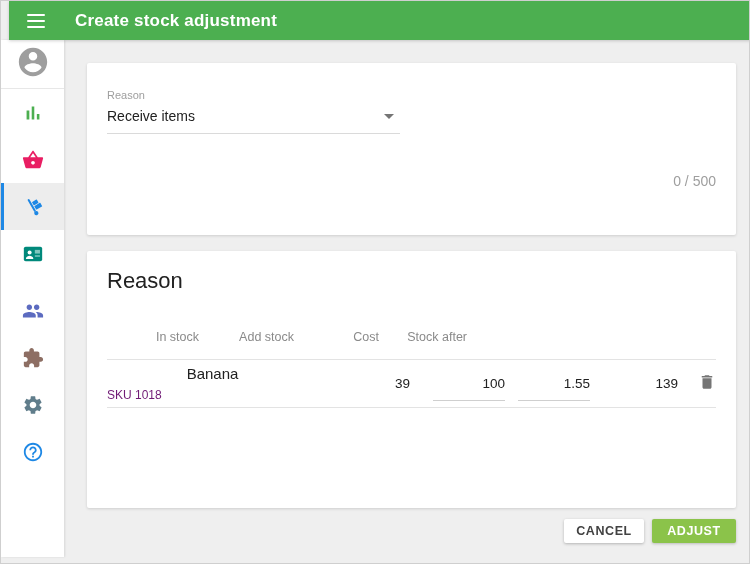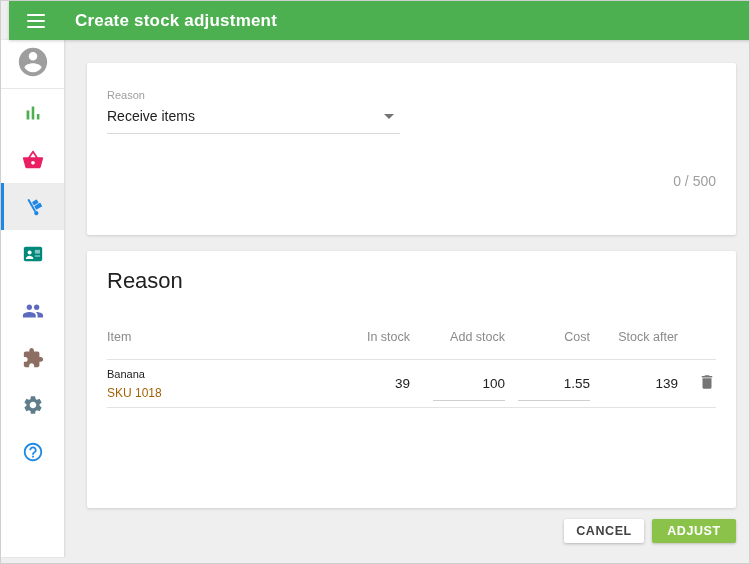--- a/index.html
+++ b/index.html
@@ -82,22 +82,22 @@
   .tbl { position:absolute; left:20px; right:20px; top:64px; }
   .tbl-row { display:flex; align-items:center; }
   .tbl-head { height:45px; border-bottom:1px solid #e3e3e3; font-size:12.5px; color:#8a8a8a; }
   .tbl-body { height:48px; border-bottom:1px solid #e3e3e3; font-size:13.5px; color:#212121; }
   .col-item { flex:1; }
   .col-in    { width:92px; text-align:right; }
   .col-add   { width:95px; text-align:right; }
   .col-cost  { width:85px; text-align:right; }
   .col-after { width:88px; text-align:right; }
   .col-action{ width:38px; display:flex; justify-content:flex-end; align-items:center; }
-  .item-name { font-size:11px; color:#212121; }
-  .item-sku  { font-size:12px; color:#a16207; margin-top:6px; }
+  .item-name { font-size:15px; color:#212121;text-align:center; }
+  .item-sku  { font-size:12px; color:#701a75; margin-top:6px; }
   .cell-edit { display:inline-block; width:72px; text-align:right; position:relative; }
   .cell-edit::after {
     content:""; position:absolute; left:0; right:0; bottom:-10px;
     border-bottom:1px solid #cfcfcf;
   }
   .trash-btn { cursor:pointer; display:flex; }
 
   .search-field { position:absolute; left:20px; right:20px; top:183px; }
   .search-input {
     width:100%; border:none; outline:none; font-family:"Liberation Sans",sans-serif;
@@ -230,21 +230,20 @@
   <div class="notes-field">
     <div class="char-counter">0 / 500</div>
   </div>
 </div>
 
 <div class="card card2">
   <div class="items-title">Reason</div>
 
   <div class="tbl">
     <div class="tbl-row tbl-head">
-      <div class="col-item">Item</div>
       <div class="col-in">In stock</div>
       <div class="col-add">Add stock</div>
       <div class="col-cost">Cost</div>
       <div class="col-after">Stock after</div>
       <div class="col-action"></div>
     </div>
 
     <div class="tbl-row tbl-body">
       <div class="col-item">
         <div class="item-name">Banana</div>

